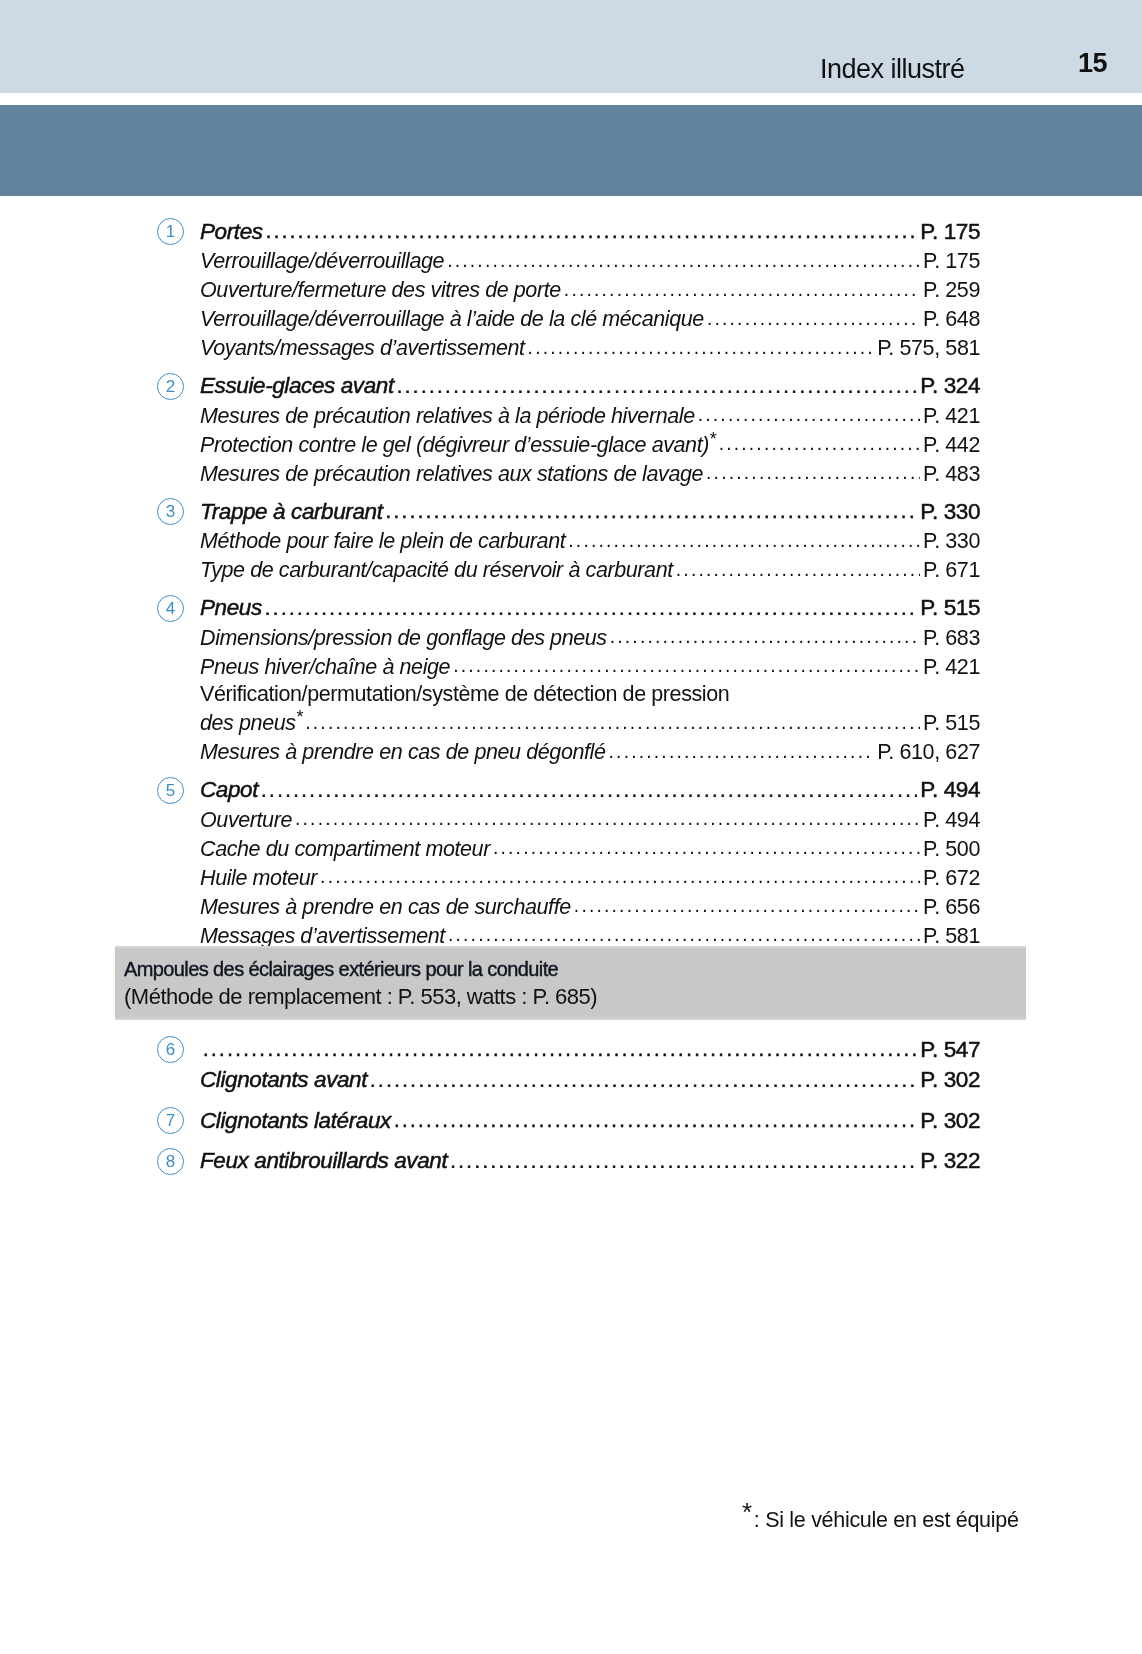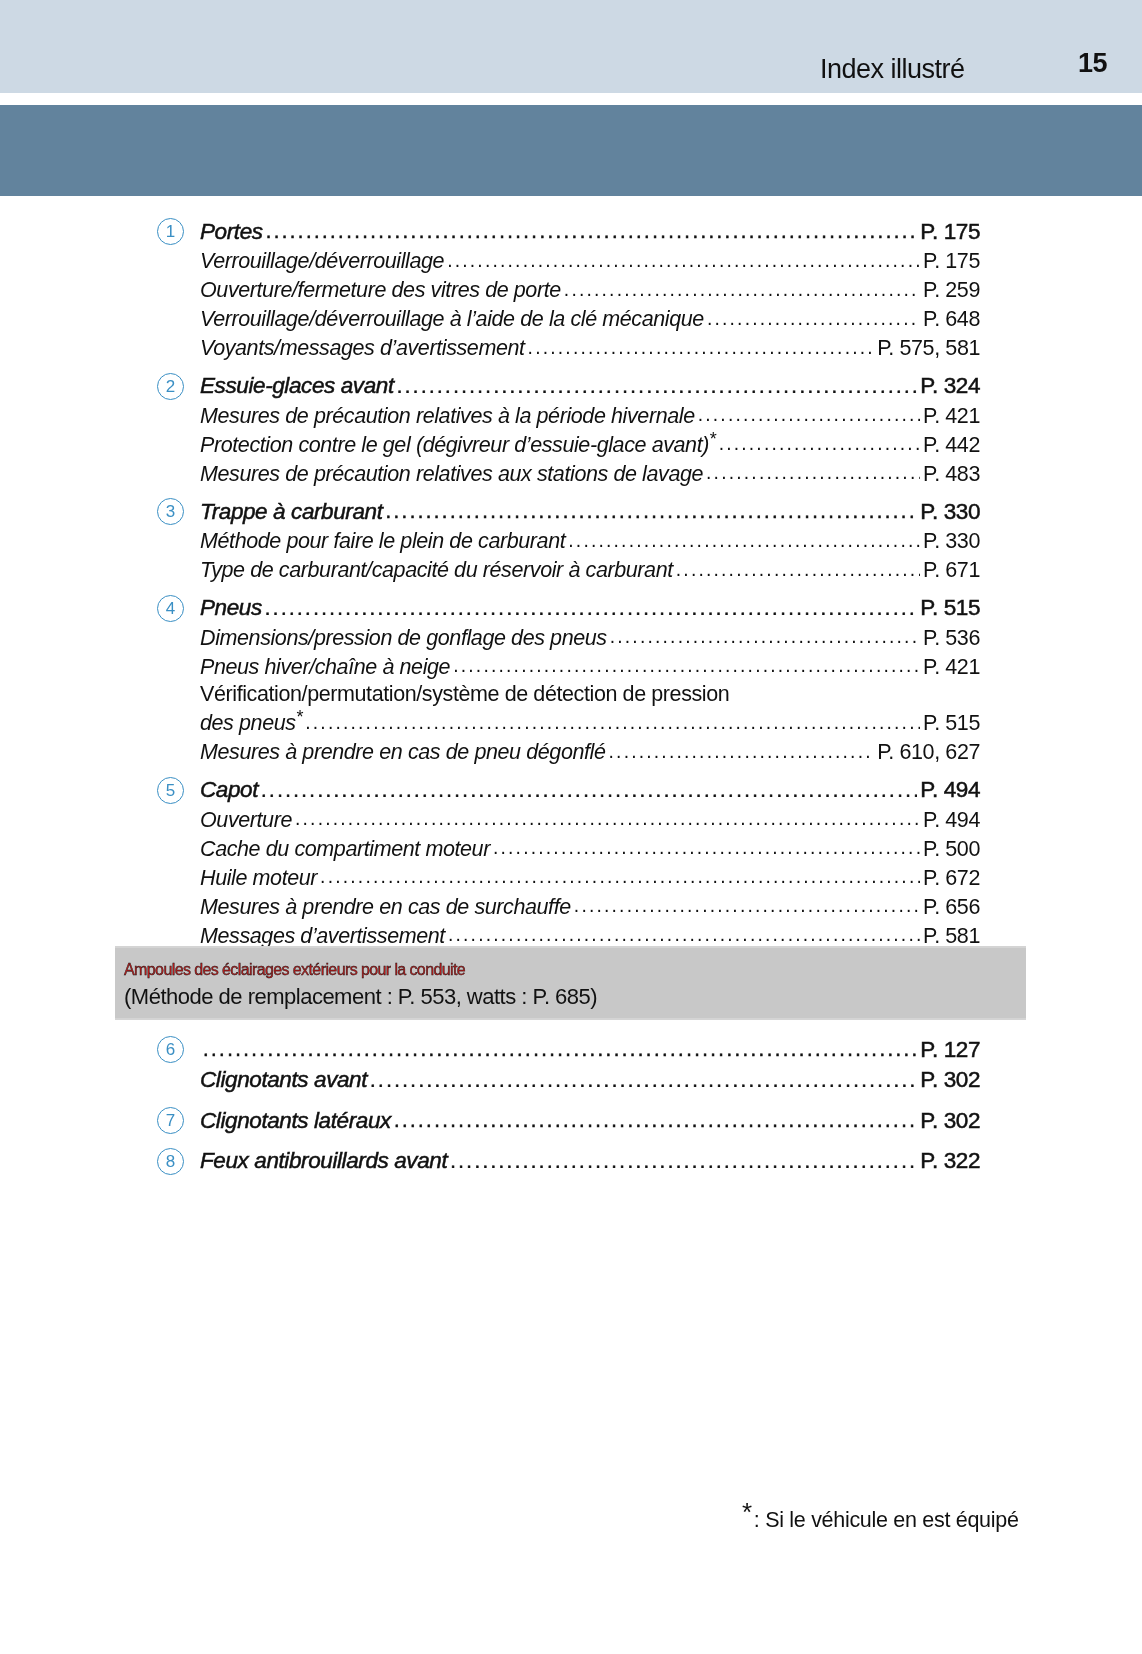--- a/index.html
+++ b/index.html
@@ -33,21 +33,21 @@
   }
   .row .ref { flex: 0 0 auto; }
   .row.plain { display: block; }
   sup.star { font-size: 18px; position: relative; top: -2px; vertical-align: top; line-height: 1; -webkit-text-stroke: 0; }
 
   .bulb-box {
     position: absolute; left: 115px; top: 946px; width: 911px; height: 74px;
     background: #c8c8c8; border-top: 2px solid #d4d4d4; border-bottom: 2px solid #d4d4d4;
     box-sizing: border-box; padding: 8px 0 0 9px;
   }
-  .bulb-title { font-size: 16px; line-height: 27px; letter-spacing: -0.6px; -webkit-text-stroke: 0.4px #111; color: #b91c1c; }
+  .bulb-title { font-size: 20px; line-height: 27px; letter-spacing: -0.6px; -webkit-text-stroke: 0.4px #111; color: #0f172a; }
   .bulb-sub { font-size: 22px; line-height: 27px; letter-spacing: -0.5px; color: #111; }
 
   .content2 { position: absolute; left: 155px; top: 1034px; width: 825px; }
   .content2 .group { margin-bottom: 10px; }
   .content2 .row.main { line-height: 30px; }
 
   .footnote { position: absolute; top: 1503px; left: 742px; font-size: 21.5px; letter-spacing: -0.3px; color: #111; }
   .footnote .fstar { font-size: 26px; position: relative; top: -6px; margin-right: 2px; }
 </style>
 </head>
@@ -136,21 +136,21 @@
   <div class="group">
     <span class="circle-num">4</span>
     <div class="row main">
       <span class="label">Pneus</span>
         <span class="leader"></span>
         <span class="ref">P. 515</span>
     </div>
     <div class="row">
       <span class="label">Dimensions/pression de gonflage des pneus</span>
         <span class="leader"></span>
-        <span class="ref">P. 536</span>
+        <span class="ref">P. 683</span>
     </div>
     <div class="row">
       <span class="label">Pneus hiver/chaîne à neige</span>
         <span class="leader"></span>
         <span class="ref">P. 421</span>
     </div>
     <div class="row plain">Vérification/permutation/système de détection de pression</div>
     <div class="row">
       <span class="label"><span>des pneus</span><sup class="star">*</sup></span>
         <span class="leader"></span>
@@ -201,21 +201,21 @@
 <div class="bulb-box">
   <div class="bulb-title">Ampoules des éclairages extérieurs pour la conduite</div>
   <div class="bulb-sub">(Méthode de remplacement : P. 553, watts : P. 685)</div>
 </div>
 
 <div class="content2">
   <div class="group">
     <span class="circle-num">6</span>
     <div class="row main">
         <span class="leader"></span>
-        <span class="ref">P. 127</span>
+        <span class="ref">P. 547</span>
     </div>
     <div class="row main">
       <span class="label">Clignotants avant</span>
         <span class="leader"></span>
         <span class="ref">P. 302</span>
     </div>
   </div>
   <div class="group">
     <span class="circle-num">7</span>
     <div class="row main">

